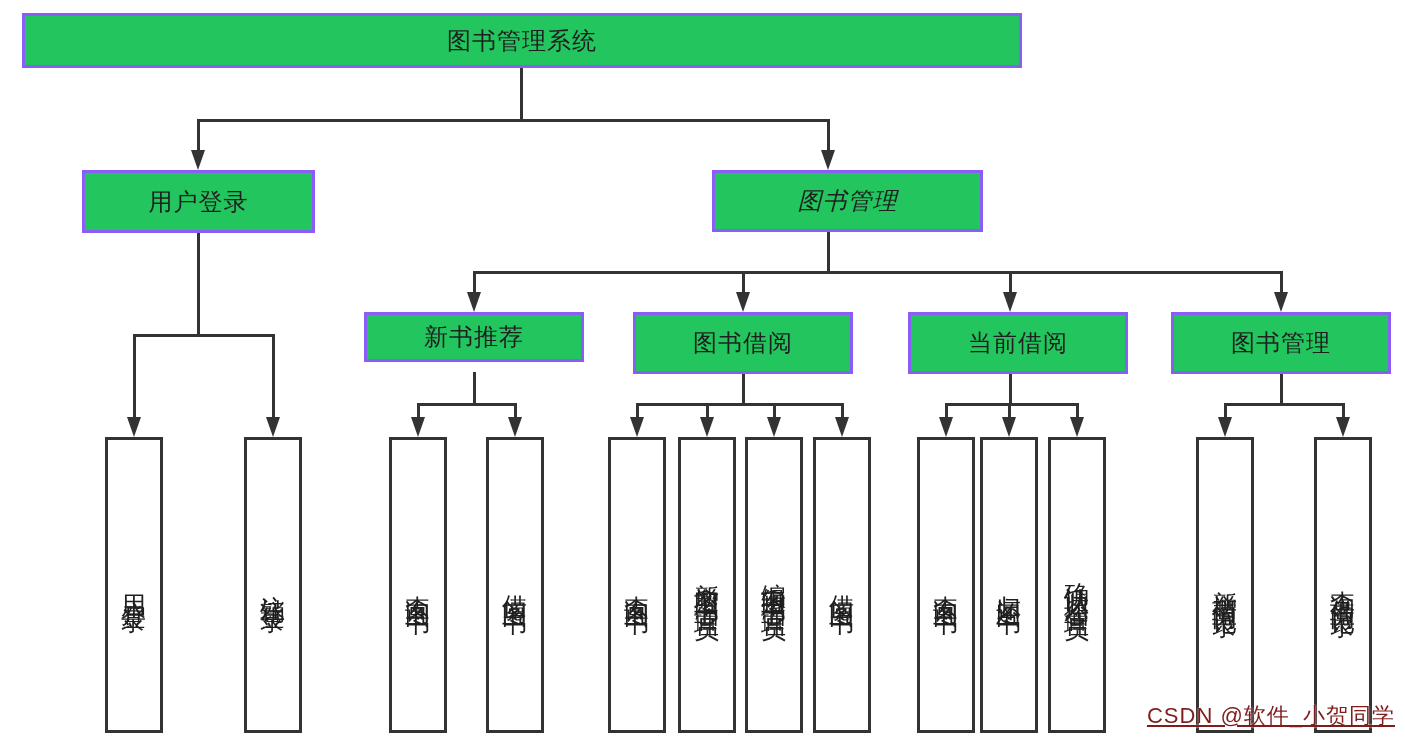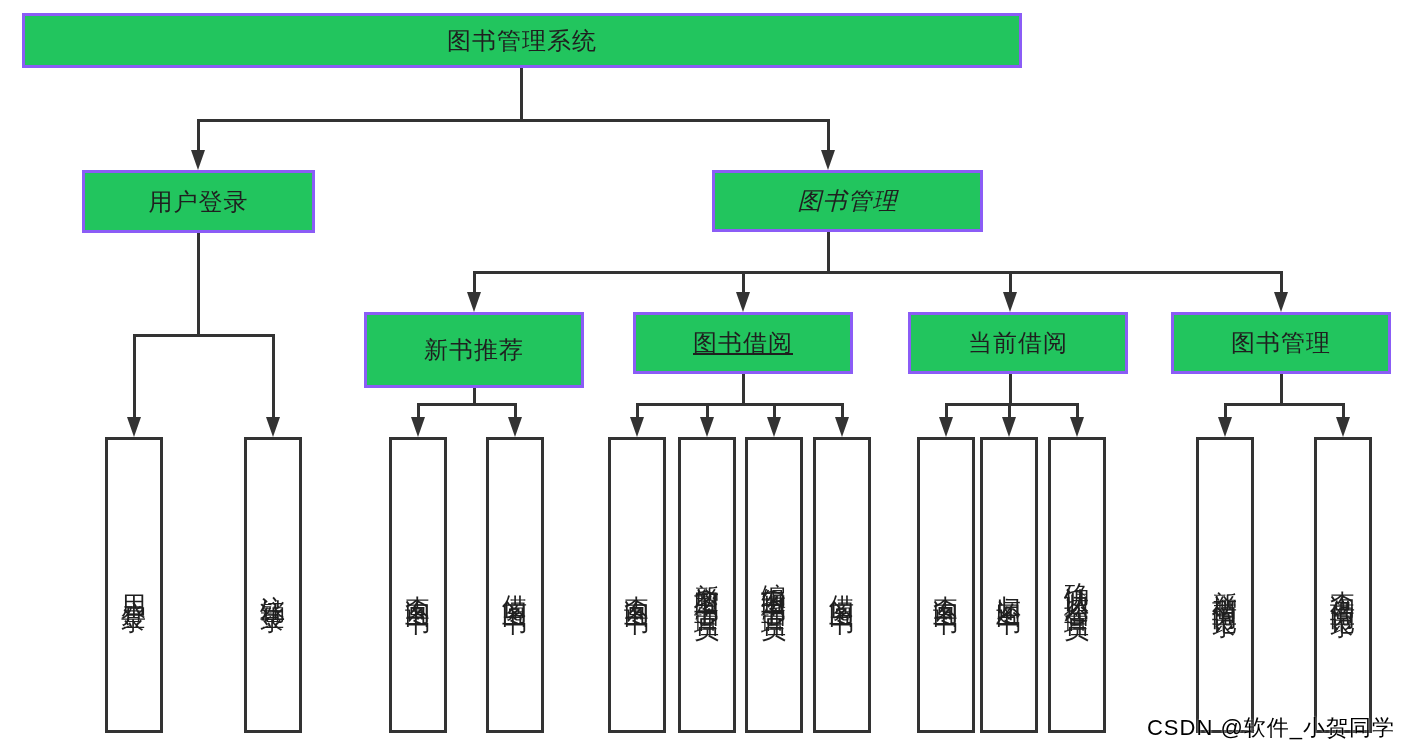--- a/index.html
+++ b/index.html
@@ -44,27 +44,28 @@
   .tri {
     position: absolute;
     width: 0; height: 0;
     border-left: 7px solid transparent;
     border-right: 7px solid transparent;
     border-top: 20px solid #333333;
   }
   .watermark {
     position: absolute;
     right: 10px;
-    bottom: 4px;
+    bottom: 16px;
     font-size: 22px;
-    color: #000000;
+    color: #7f1d1d;
     letter-spacing: 1px;
     text-shadow: 0 0 2px #ffffff;
     z-index: 5;
     white-space: nowrap;
+    text-decoration: underline;
   }
 </style>
 </head>
 <body>
 
 <div class="canvas">
 
   <div class="vline" style="left:520px;top:68px;height:53px;"></div>
   <div class="hline" style="left:197px;top:119px;width:633px;"></div>
   <div class="vline" style="left:197px;top:119px;height:34px;"></div>
@@ -122,22 +123,22 @@
   <div class="vline" style="left:1224px;top:403px;height:16px;"></div>
   <div class="tri" style="left:1218px;top:417px;"></div>
   <div class="vline" style="left:1342px;top:403px;height:16px;"></div>
   <div class="tri" style="left:1336px;top:417px;"></div>
 
   <div class="box" style="left:22px;top:13px;width:1000px;height:55px;">图书管理系统</div>
 
   <div class="box" style="left:82px;top:170px;width:233px;height:63px;">用户登录</div>
   <div class="box" style="left:712px;top:170px;width:271px;height:62px;font-style:italic;">图书管理</div>
 
-  <div class="box" style="left:364px;top:312px;width:220px;height:76px;">新书推荐</div>
-  <div class="box" style="left:633px;top:312px;width:220px;height:62px;text-decoration:underline;">图书借阅</div>
+  <div class="box" style="left:364px;top:312px;width:220px;height:50px;">新书推荐</div>
+  <div class="box" style="left:633px;top:312px;width:220px;height:62px;">图书借阅</div>
   <div class="box" style="left:900px;top:312px;width:220px;height:62px;margin-left:8px;">当前借阅</div>
   <div class="box" style="left:1171px;top:312px;width:220px;height:62px;">图书管理</div>
 
   <div class="leaf" style="left:105px;">用户登录</div>
   <div class="leaf" style="left:244px;">注销登录</div>
 
   <div class="leaf" style="left:389px;">查询图书</div>
   <div class="leaf" style="left:486px;">借阅图书</div>
 
   <div class="leaf" style="left:608px;">查询图书</div>

